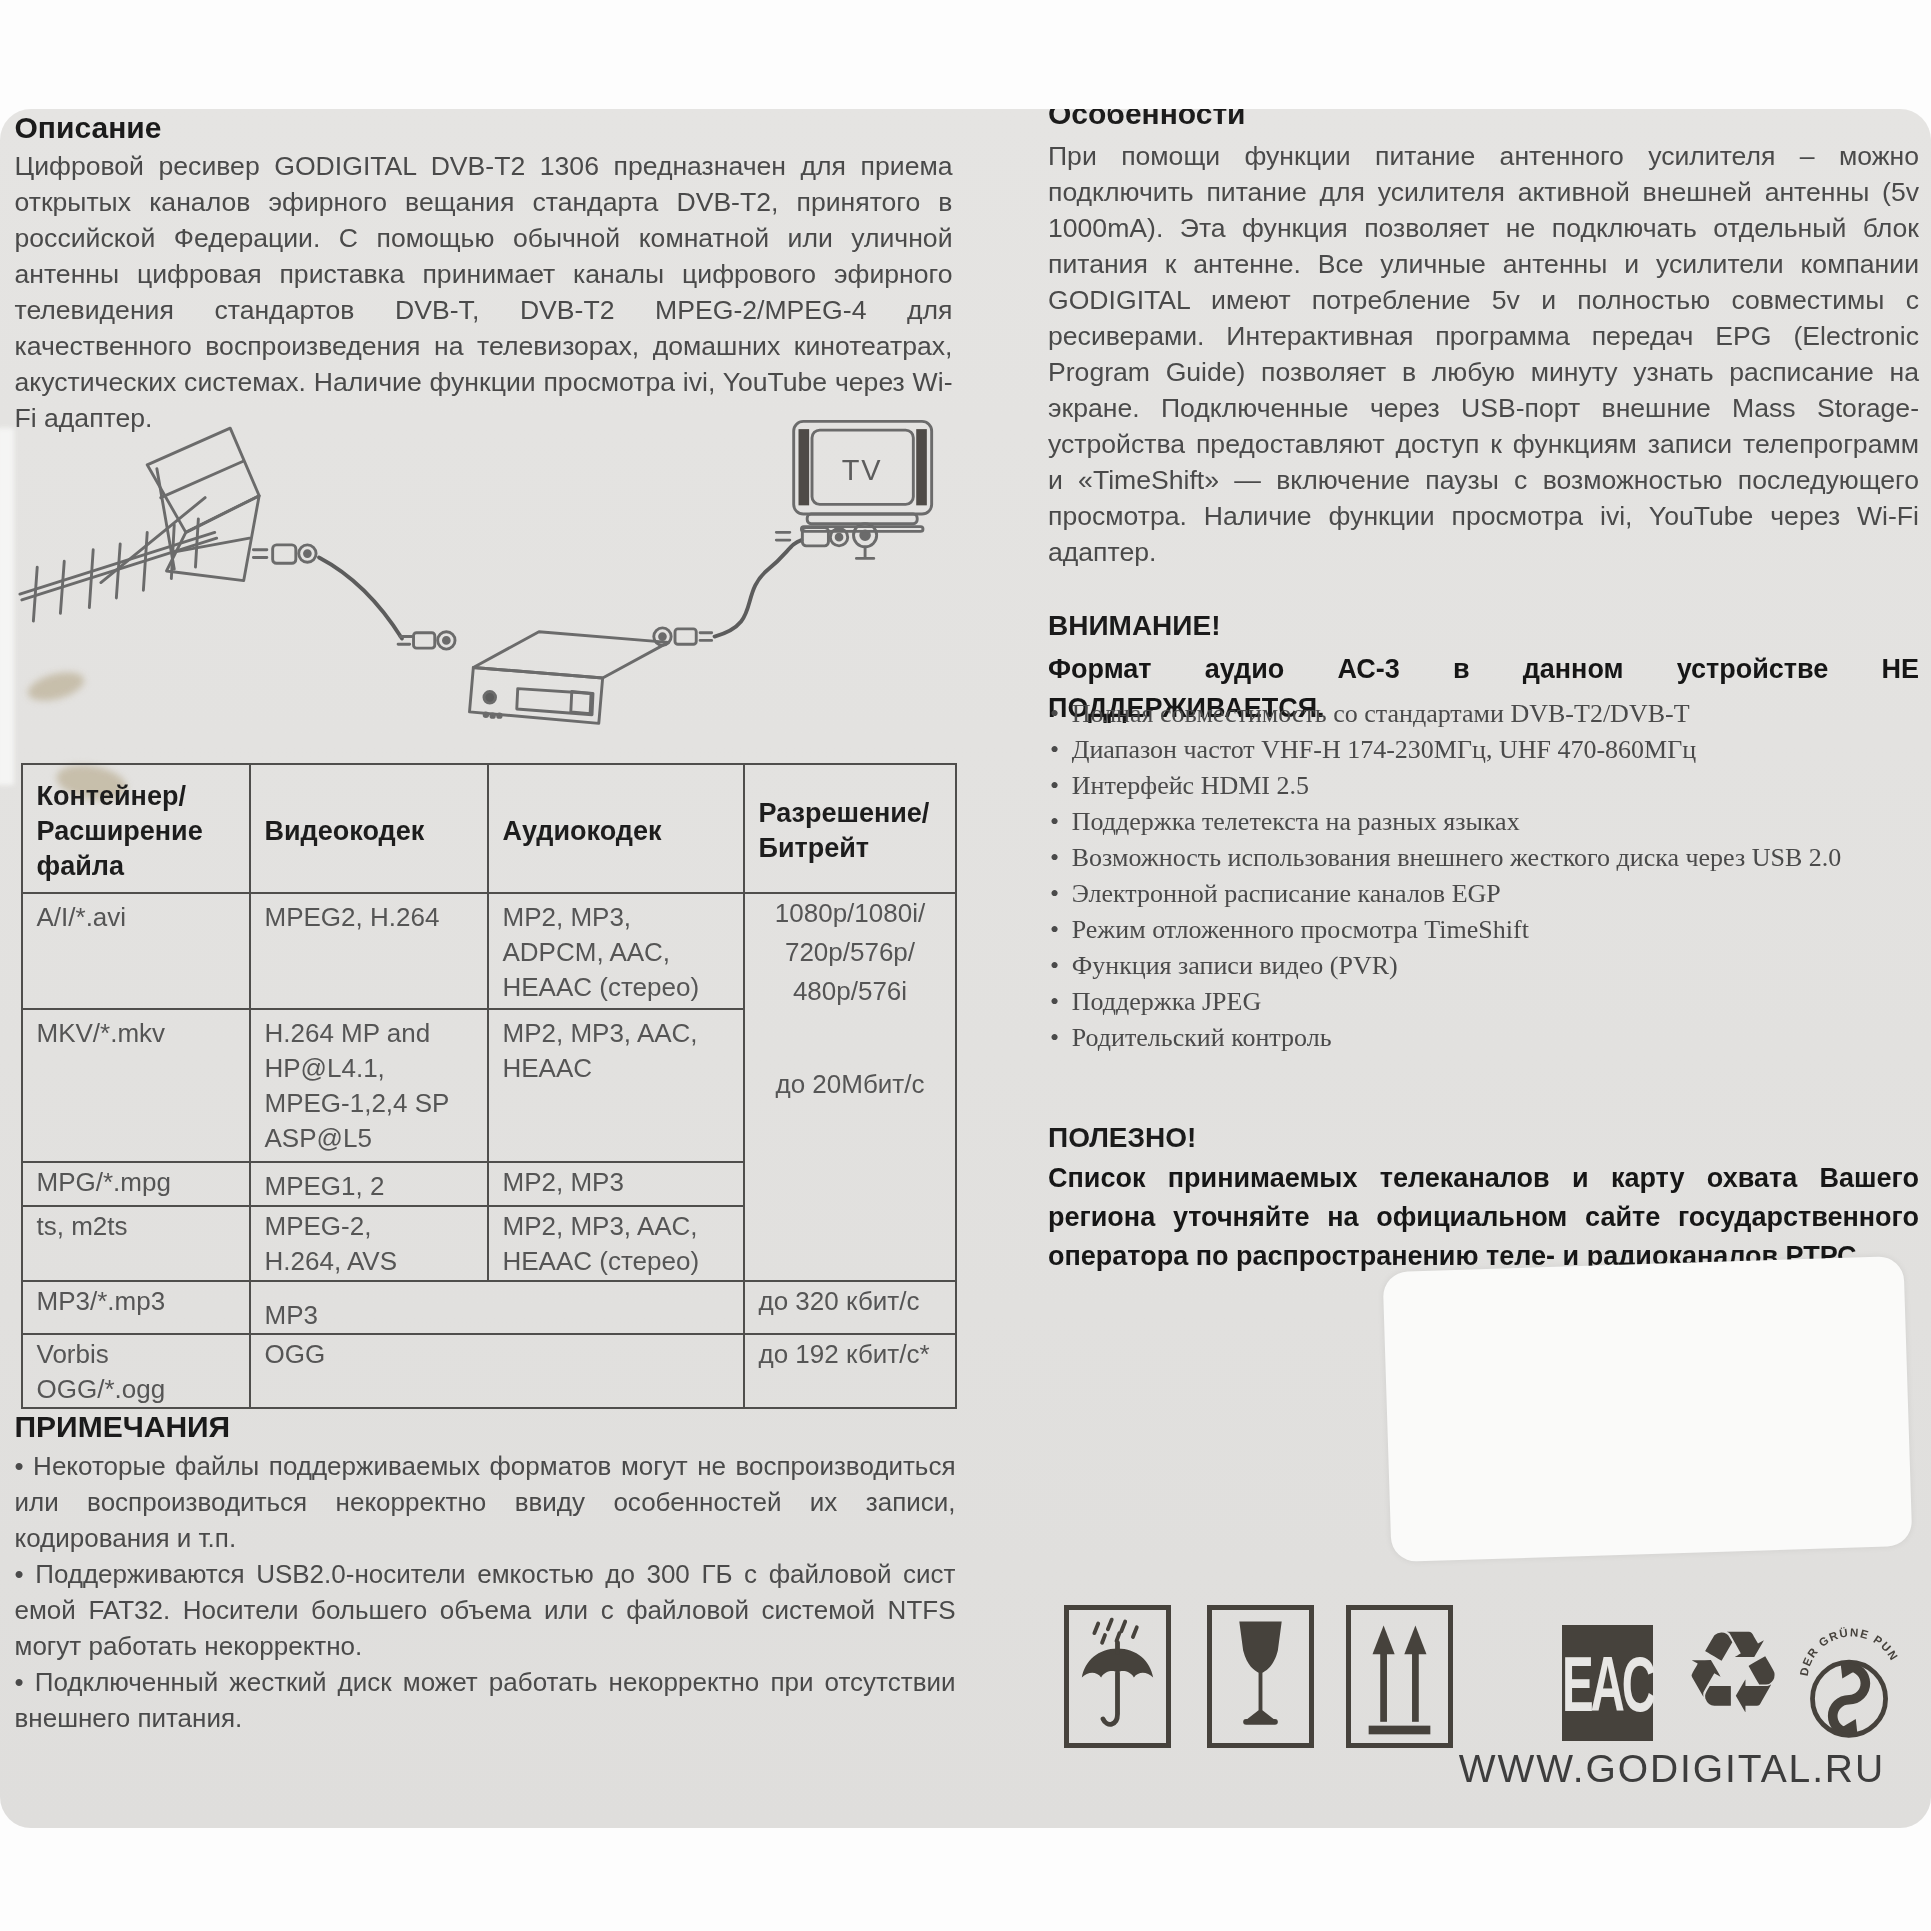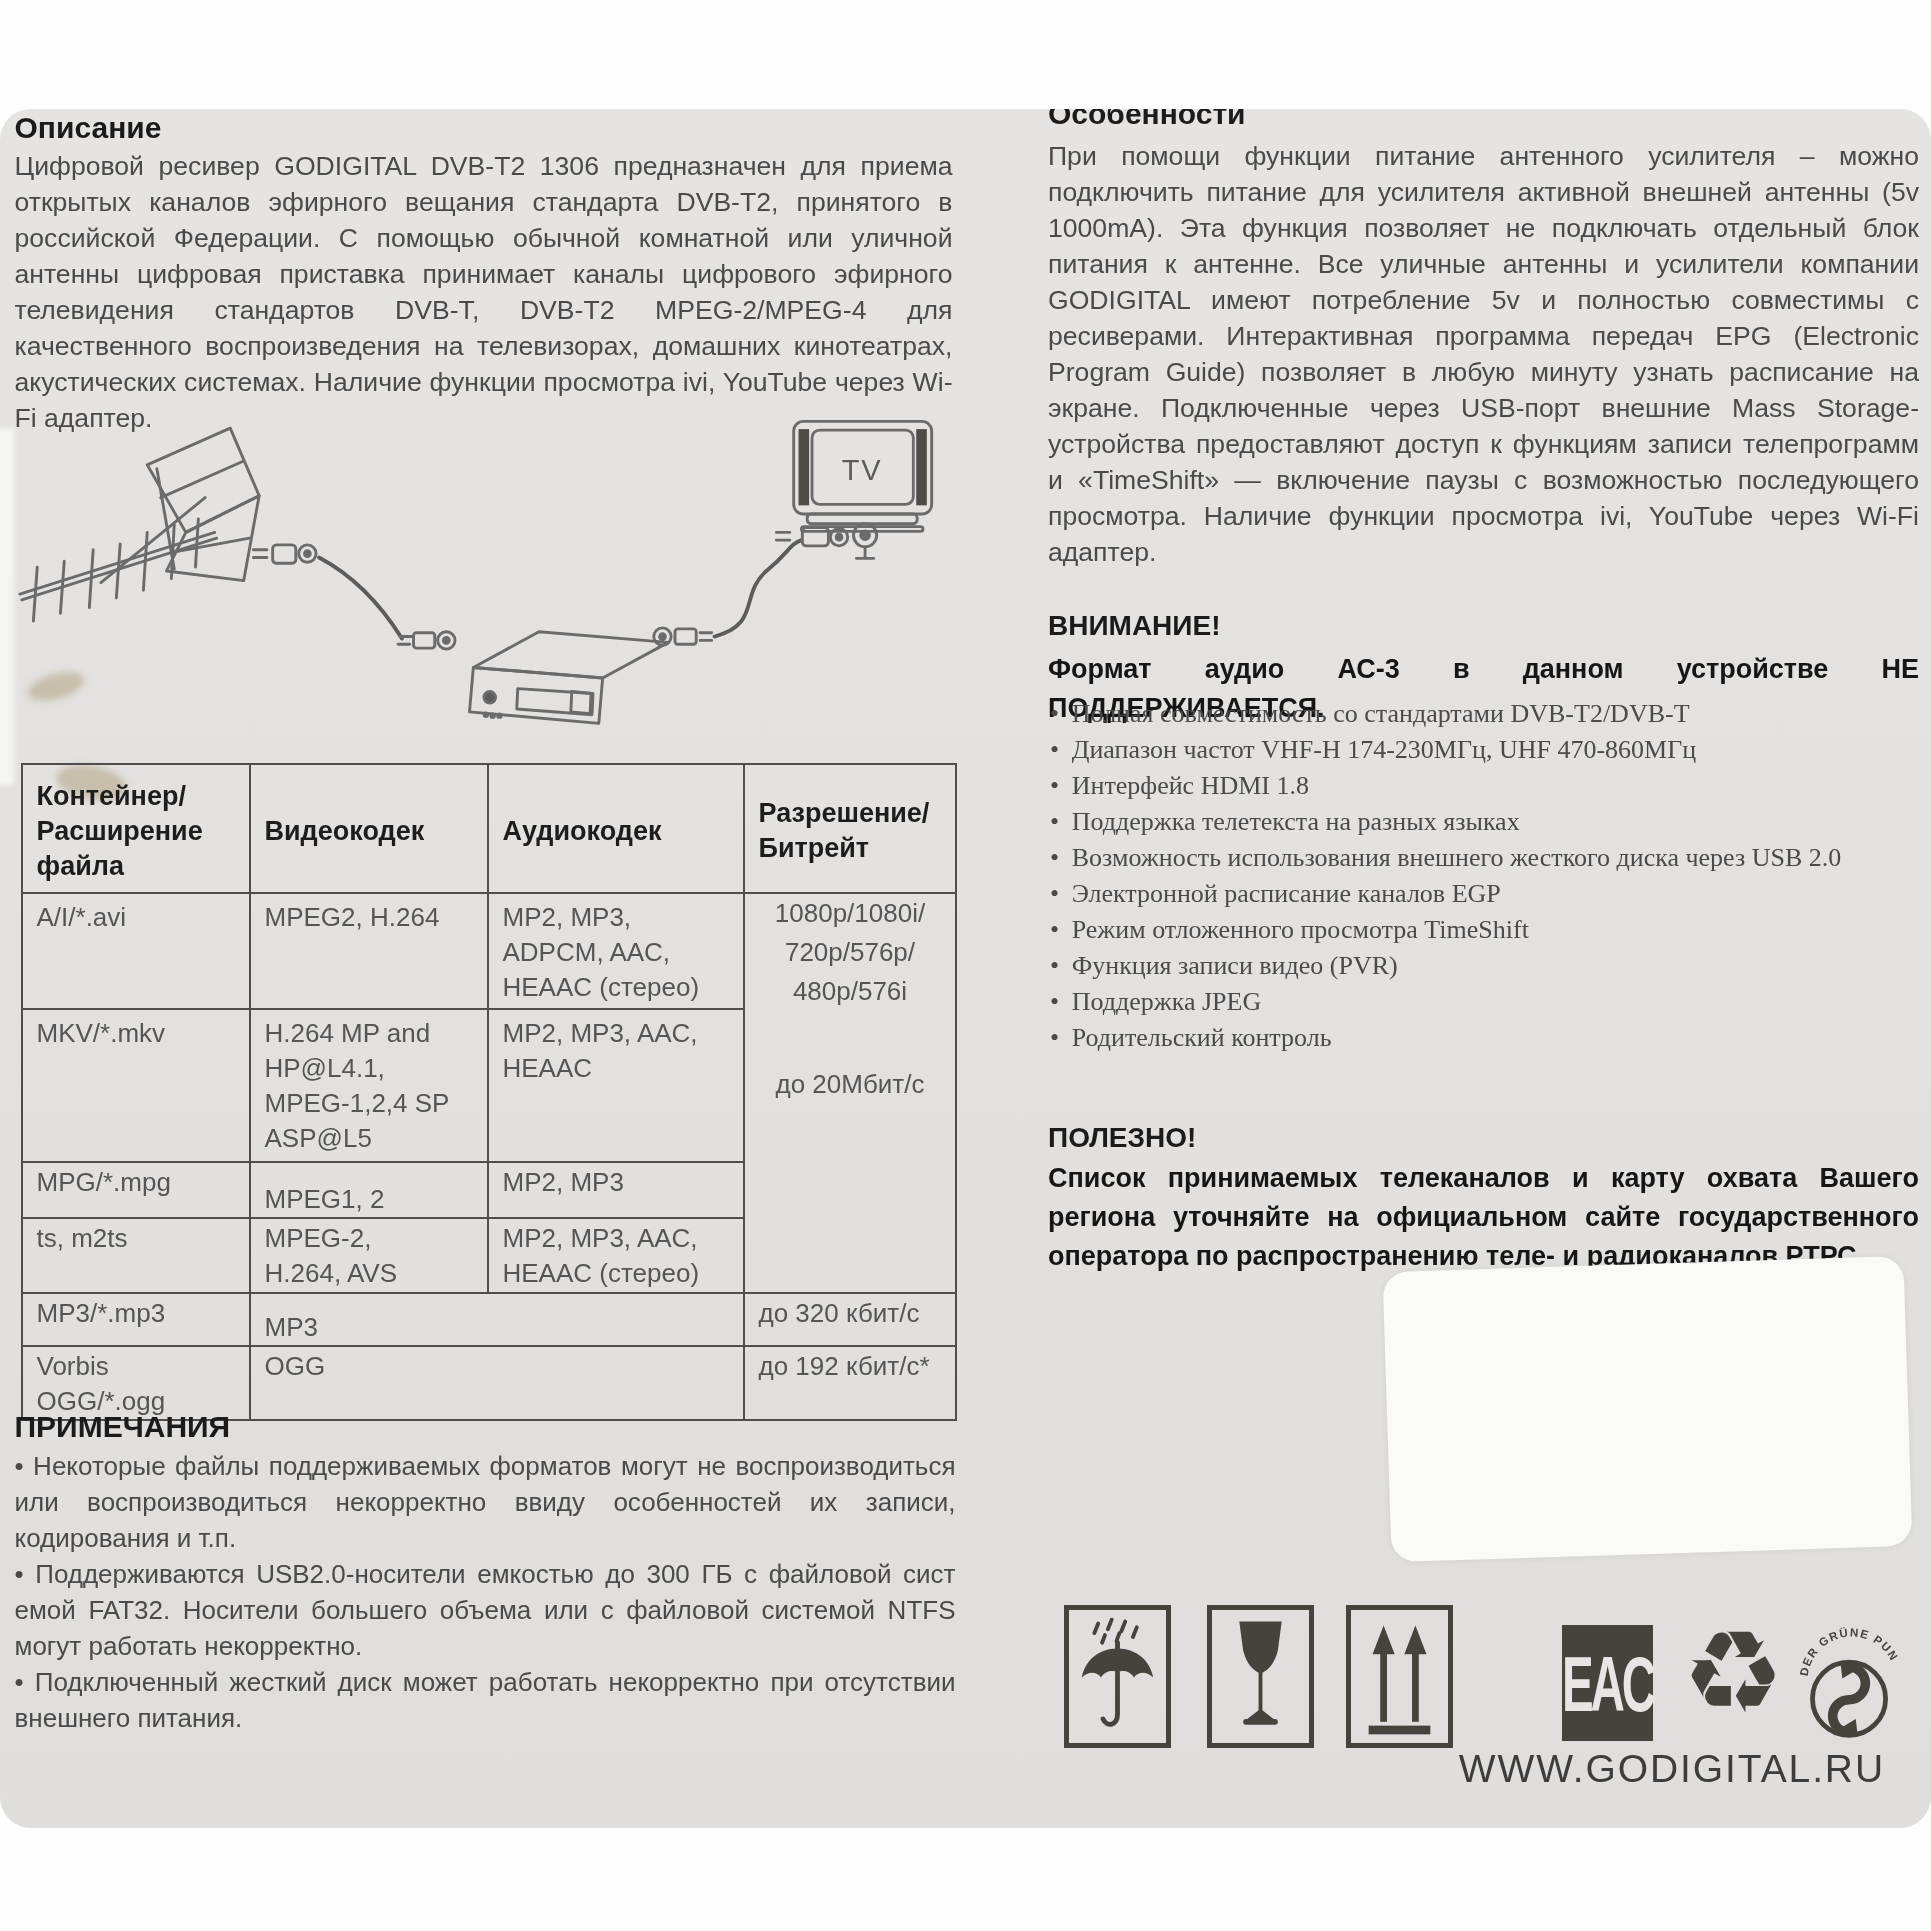--- a/index.html
+++ b/index.html
@@ -165,21 +165,21 @@
         <td>MKV/*.mkv</td>
         <td class="prelines">H.264 MP and
 HP@L4.1,
 MPEG-1,2,4 SP
 ASP@L5</td>
         <td class="prelines">MP2, MP3, AAC,
 HEAAC</td>
       </tr>
       <tr style="height:44px;">
         <td style="padding-top:1.9px;">MPG/*.mpg</td>
-        <td style="padding-top:19px;">MPEG1, 2</td>
+        <td style="padding-top:6px;">MPEG1, 2</td>
         <td style="padding-top:1.9px;">MP2, MP3</td>
       </tr>
       <tr style="height:75px;">
         <td style="padding-top:1.9px;">ts, m2ts</td>
         <td class="prelines" style="padding-top:1.9px;">MPEG-2,
 H.264, AVS</td>
         <td class="prelines" style="padding-top:1.9px;">MP2, MP3, AAC,
 HEAAC (стерео)</td>
       </tr>
       <tr style="height:42px;">
@@ -204,21 +204,21 @@
 
     <div class="abs h1" style="left:1048px;top:-11.6px;">Особенности</div>
     <div class="abs body-text" style="left:1048px;top:29px;width:871px;">При помощи функции питание антенного усилителя – можно подключить питание для усилителя активной внешней антенны (5v 1000mA). Эта функция позволяет не подключать отдельный блок питания к антенне. Все уличные антенны и усилители компании GODIGITAL имеют потребление 5v и полностью совместимы с ресиверами. Интерактивная программа передач EPG (Electronic Program Guide) позволяет в любую минуту узнать расписание на экране. Подключенные через USB-порт внешние Mass Storage-устройства предоставляют доступ к функциям записи телепрограмм и «TimeShift» — включение паузы с возможностью последующего просмотра. Наличие функции просмотра ivi, YouTube через Wi-Fi адаптер.</div>
 
     <div class="abs h1" style="left:1048px;top:500px;font-size:28px;">ВНИМАНИЕ!</div>
     <div class="abs bold-text" style="left:1048px;top:541px;width:871px;">Формат аудио АС-3 в данном устройстве НЕ ПОДДЕРЖИВАЕТСЯ.</div>
 
     <ul class="dotlist abs" style="left:1050px;top:587px;width:871px;font-family:Liberation Serif, serif;">
       <li>Полная совместимость со стандартами DVB-T2/DVB-T</li>
       <li>Диапазон частот VHF-H 174-230МГц, UHF 470-860МГц</li>
-      <li>Интерфейс HDMI 1.8</li>
+      <li>Интерфейс HDMI 2.5</li>
       <li>Поддержка телетекста на разных языках</li>
       <li>Возможность использования внешнего жесткого диска через USB 2.0</li>
       <li>Электронной расписание каналов EGP</li>
       <li>Режим отложенного просмотра TimeShift</li>
       <li>Функция записи видео (PVR)</li>
       <li>Поддержка JPEG</li>
       <li>Родительский контроль</li>
     </ul>
 
     <div class="abs h1" style="left:1048px;top:1012px;font-size:28px;">ПОЛЕЗНО!</div>

